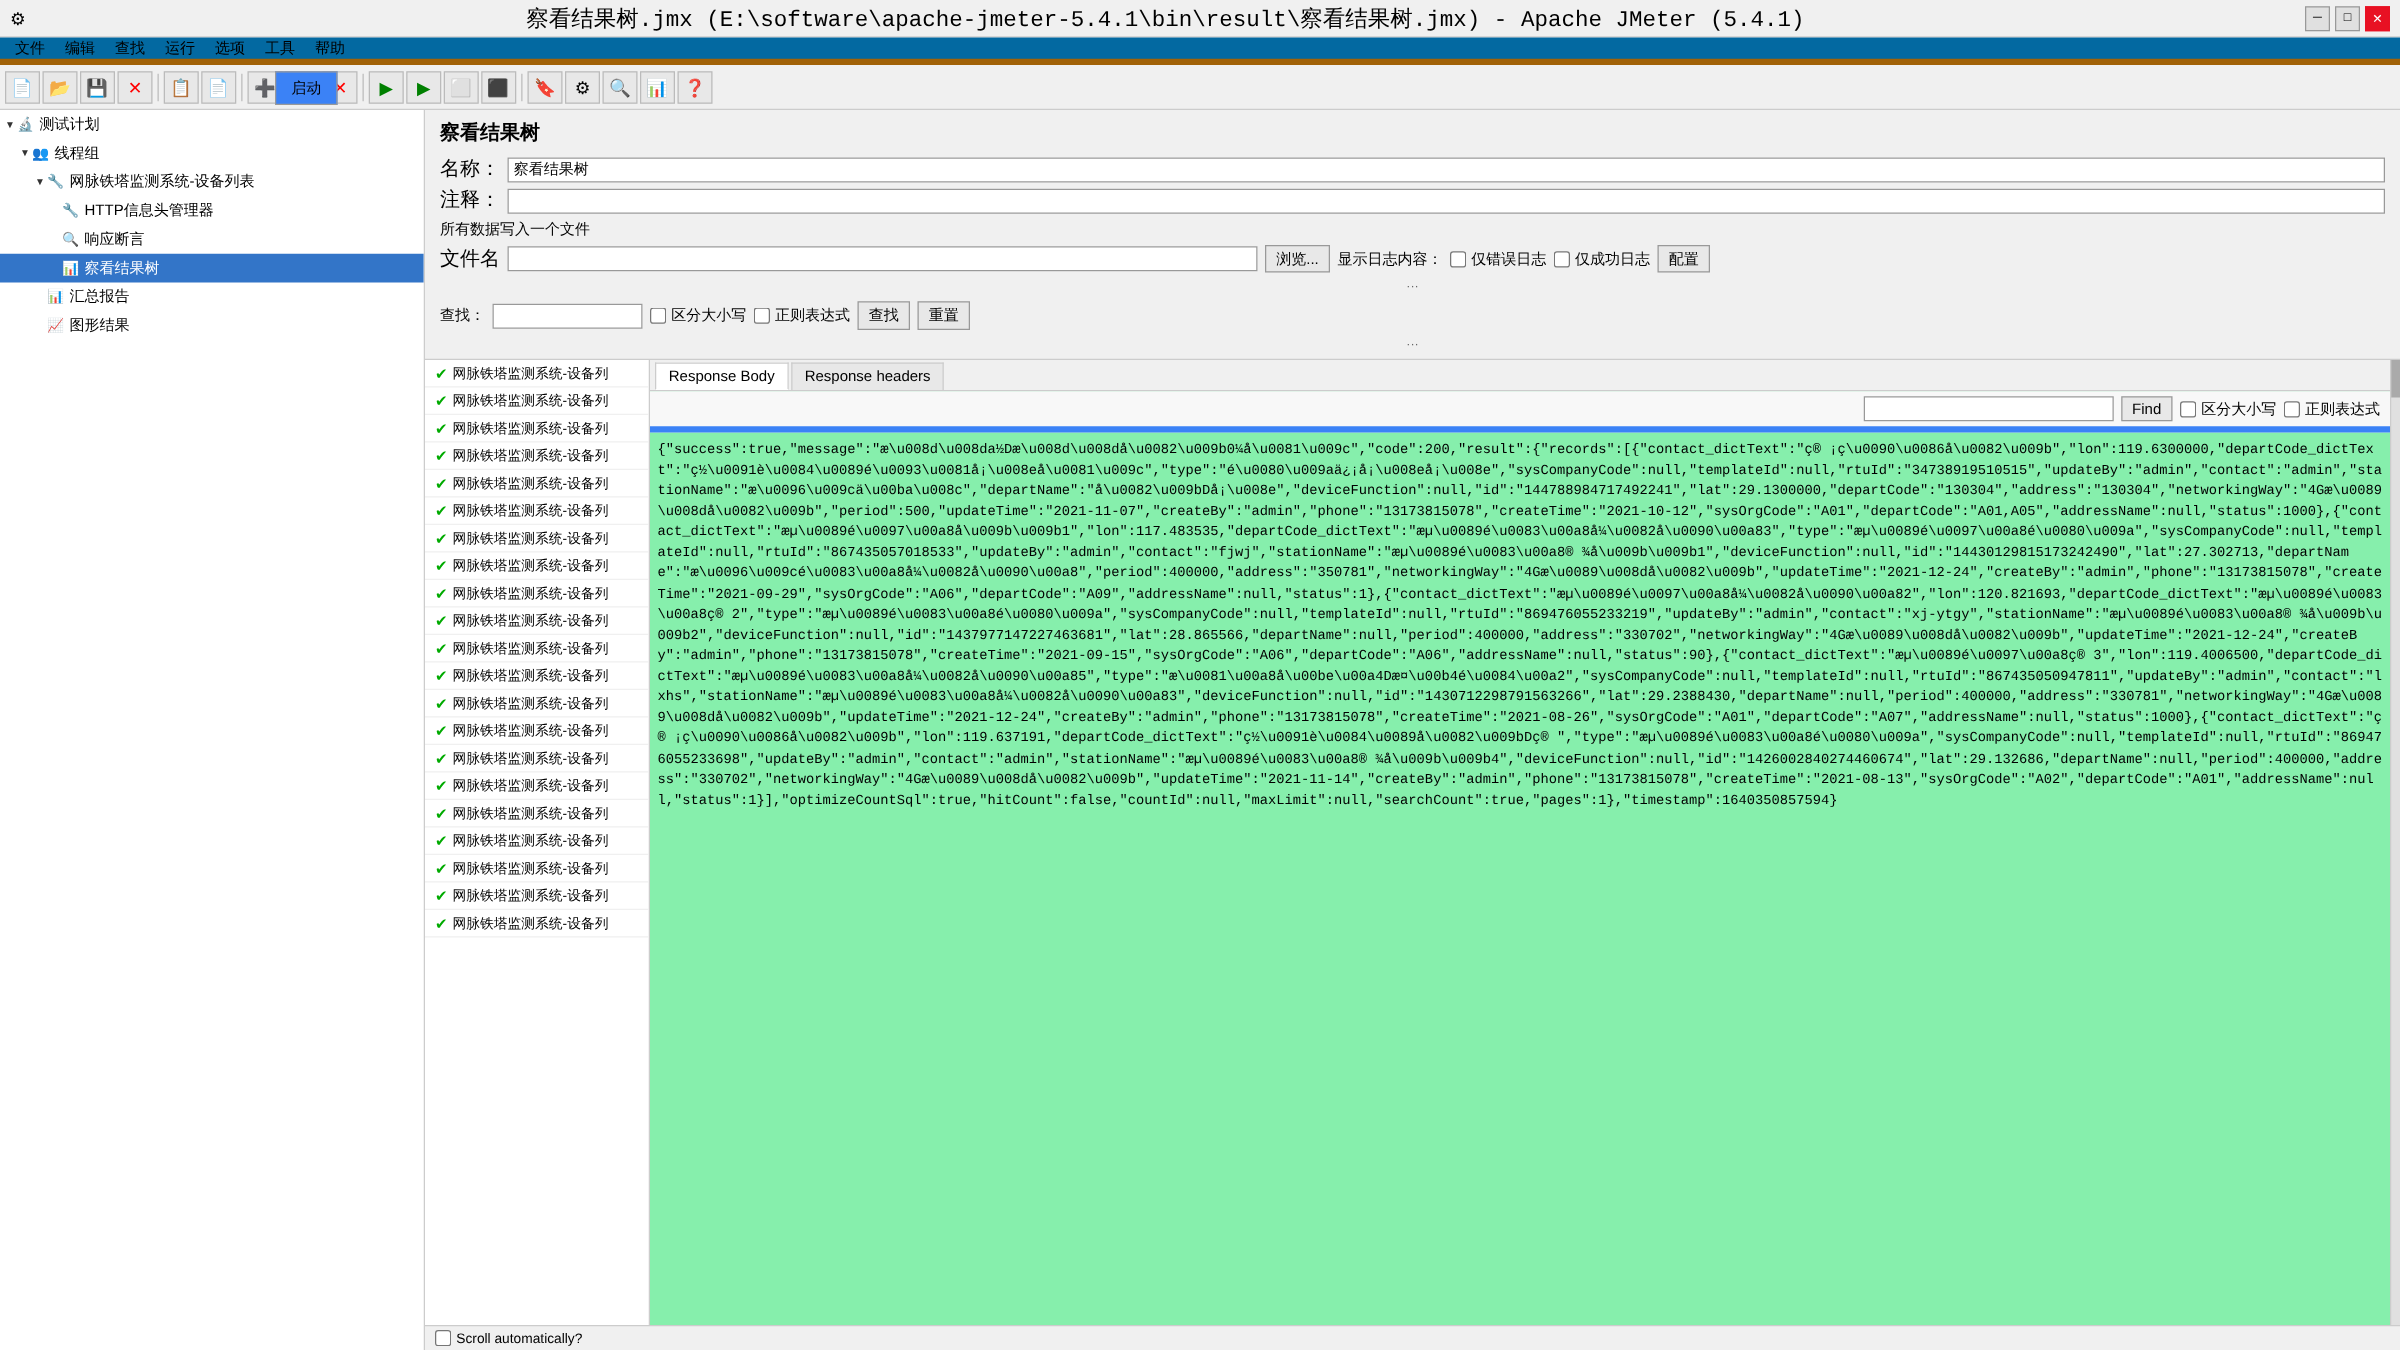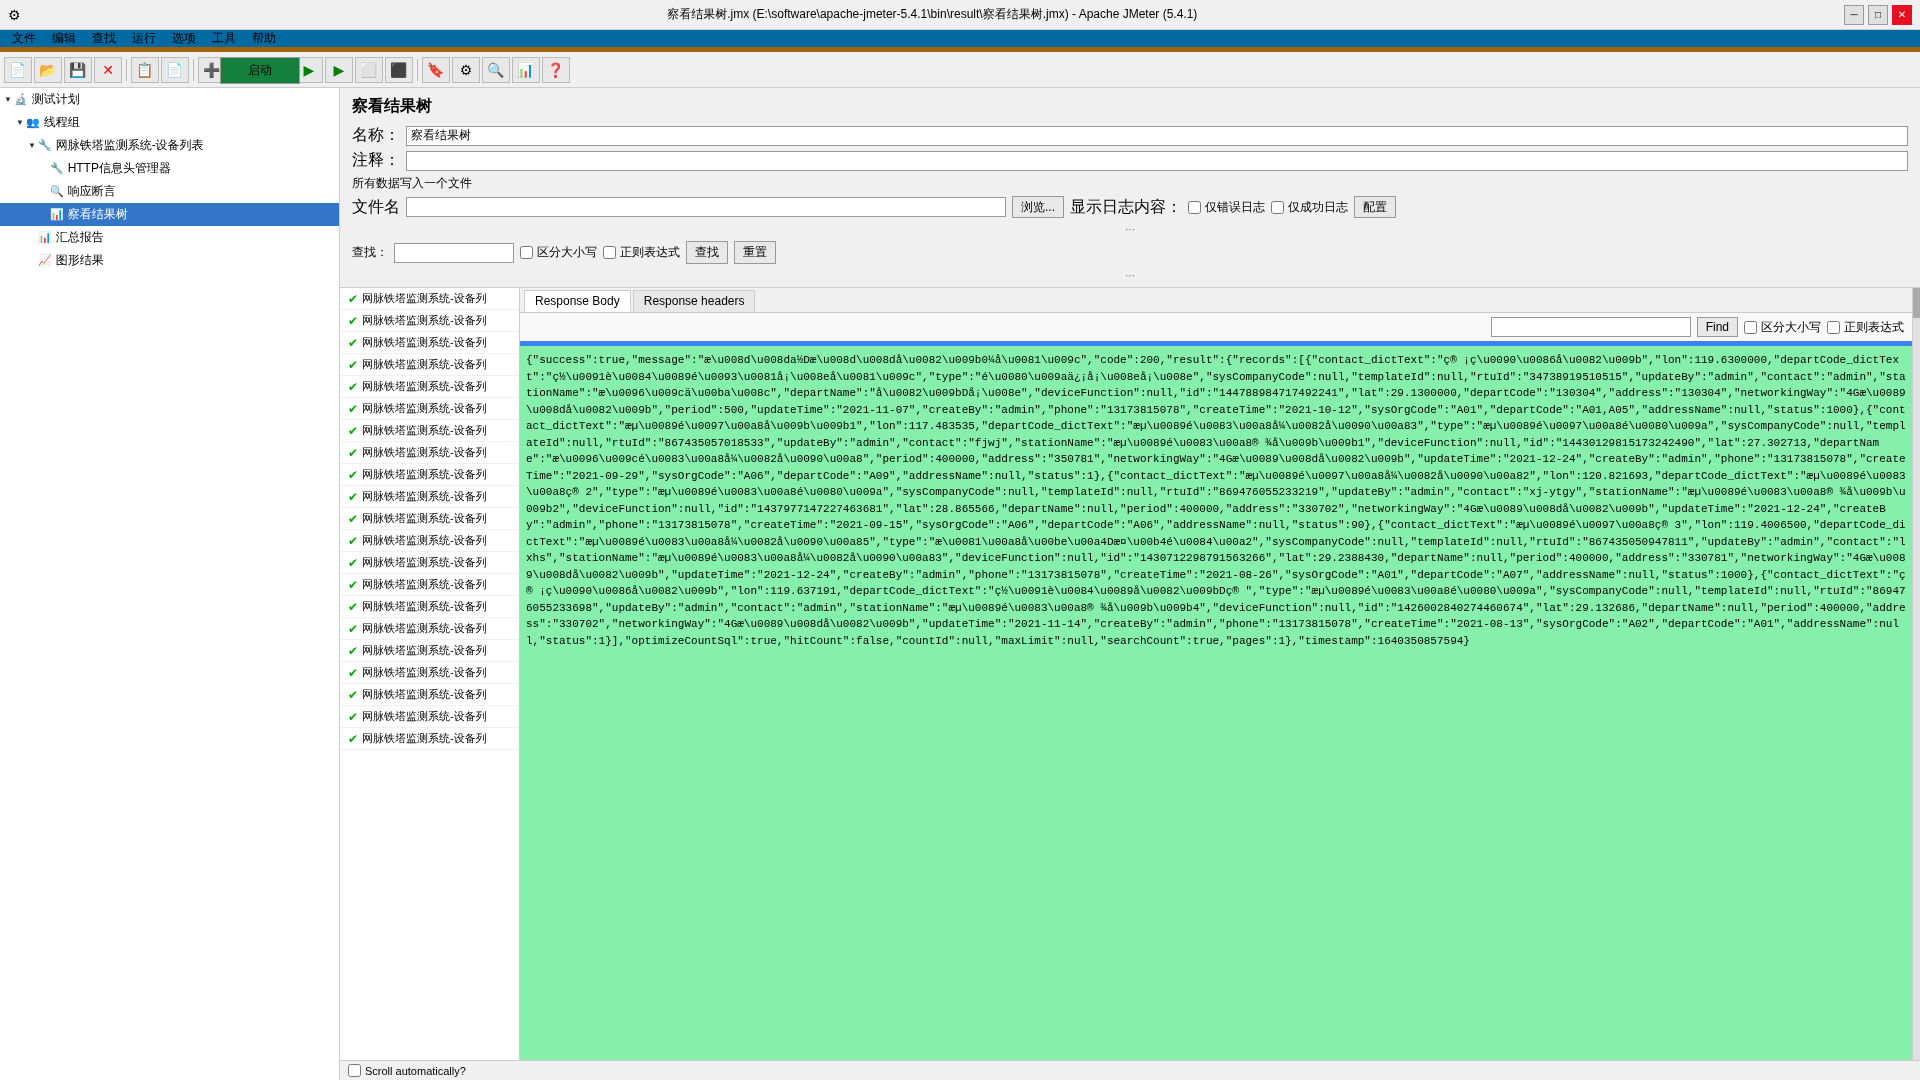--- a/index.html
+++ b/index.html
@@ -9,21 +9,21 @@
     #titlebar {
       background: #f0f0f0;
       height: 30px;
       display: flex;
       align-items: center;
       justify-content: space-between;
       padding: 0 8px;
       border-bottom: 1px solid #ccc;
       user-select: none;
     }
-    #titlebar .title { font-size: 12px; color: #000; flex: 1; text-align: center; }
+    #titlebar .title { font-size: 18px; color: #000; flex: 1; text-align: center; font-family: Liberation Mono, monospace; }
     #titlebar .win-controls { display: flex; gap: 4px; }
     #titlebar .win-btn {
       width: 20px; height: 20px;
       border: 1px solid #999;
       background: #e0e0e0;
       cursor: pointer;
       display: flex; align-items: center; justify-content: center;
       font-size: 10px;
     }
     
@@ -57,23 +57,23 @@
     .tb-btn {
       width: 28px; height: 26px;
       border: 1px solid #bbb;
       background: #e8e8e8;
       cursor: pointer;
       display: flex; align-items: center; justify-content: center;
       font-size: 14px;
     }
     .tb-sep { width: 1px; height: 22px; background: #bbb; margin: 0 2px; }
     .tb-start-btn {
-      padding: 4px 27px;
-      border: 1px solid #999;
-      background: #15803d;
+      padding: 4px 12px;
+      border: 1px solid #999;
+      background: #3b82f6;
       cursor: pointer;
       font-size: 12px;
       position: absolute;
       left: 220px;
       top: 5px;
     }
     
     
     #main {
       display: flex;
@@ -469,21 +469,21 @@
       </div>
 
       <div class="form-row">
         <span>所有数据写入一个文件</span>
       </div>
 
       <div class="file-row">
         <span class="form-label">文件名</span>
         <input type="text" class="form-input" style="width: 600px;" value="">
         <button class="browse-btn">浏览...</button>
-        <span style="font-size:16px;font-family:Liberation Serif, serif;">显示日志内容：</span>
+        <span style="font-size:12px;font-family:Liberation Serif, serif;">显示日志内容：</span>
         <label class="checkbox-row">
           <input type="checkbox" style="">
           <span>仅错误日志</span>
         </label>
         <label class="checkbox-row">
           <input type="checkbox" style="">
           <span>仅成功日志</span>
         </label>
         <button class="config-btn">配置</button>
       </div>

